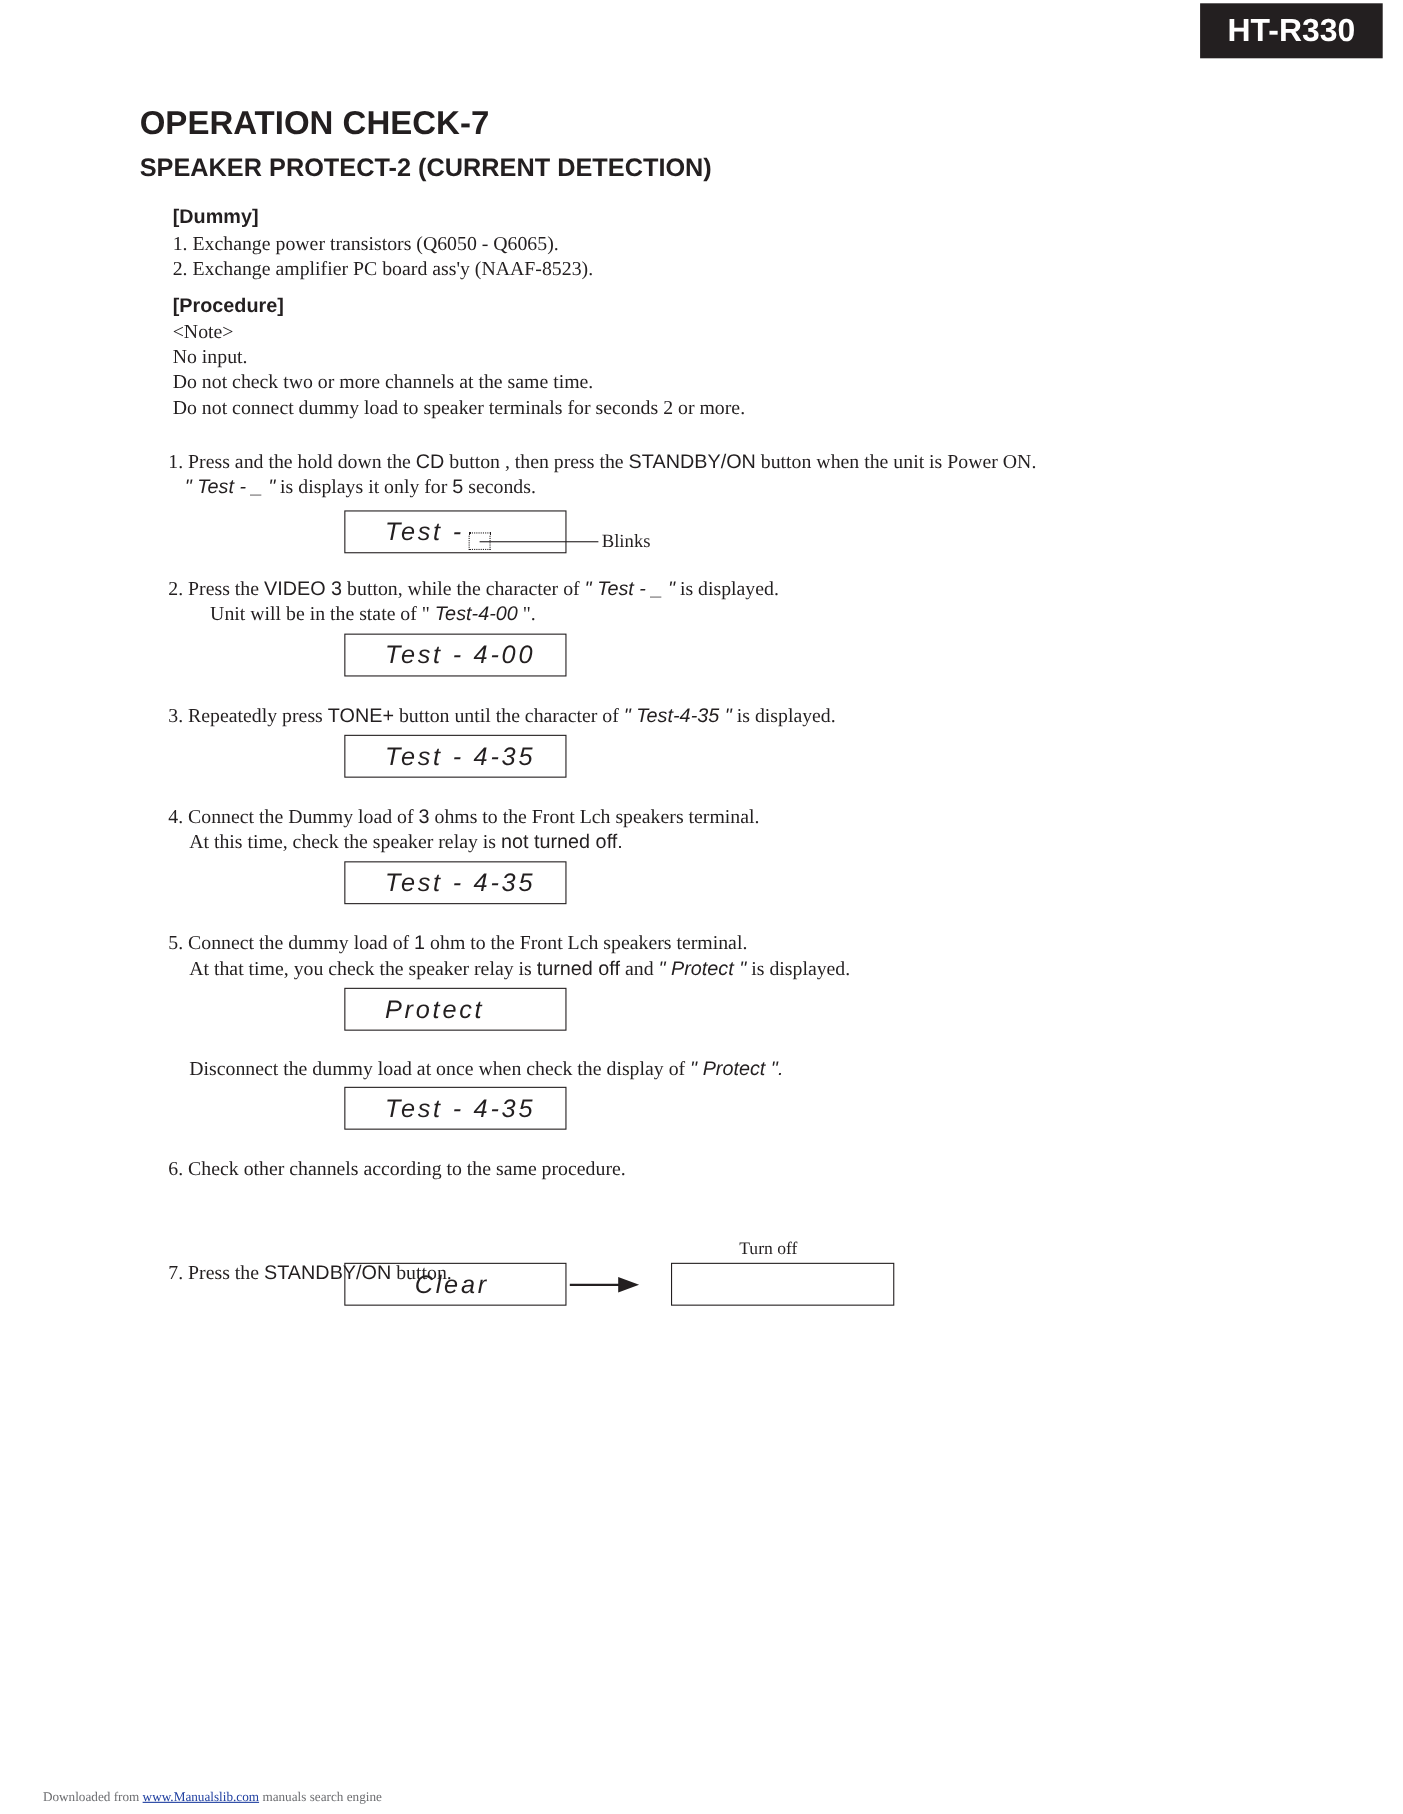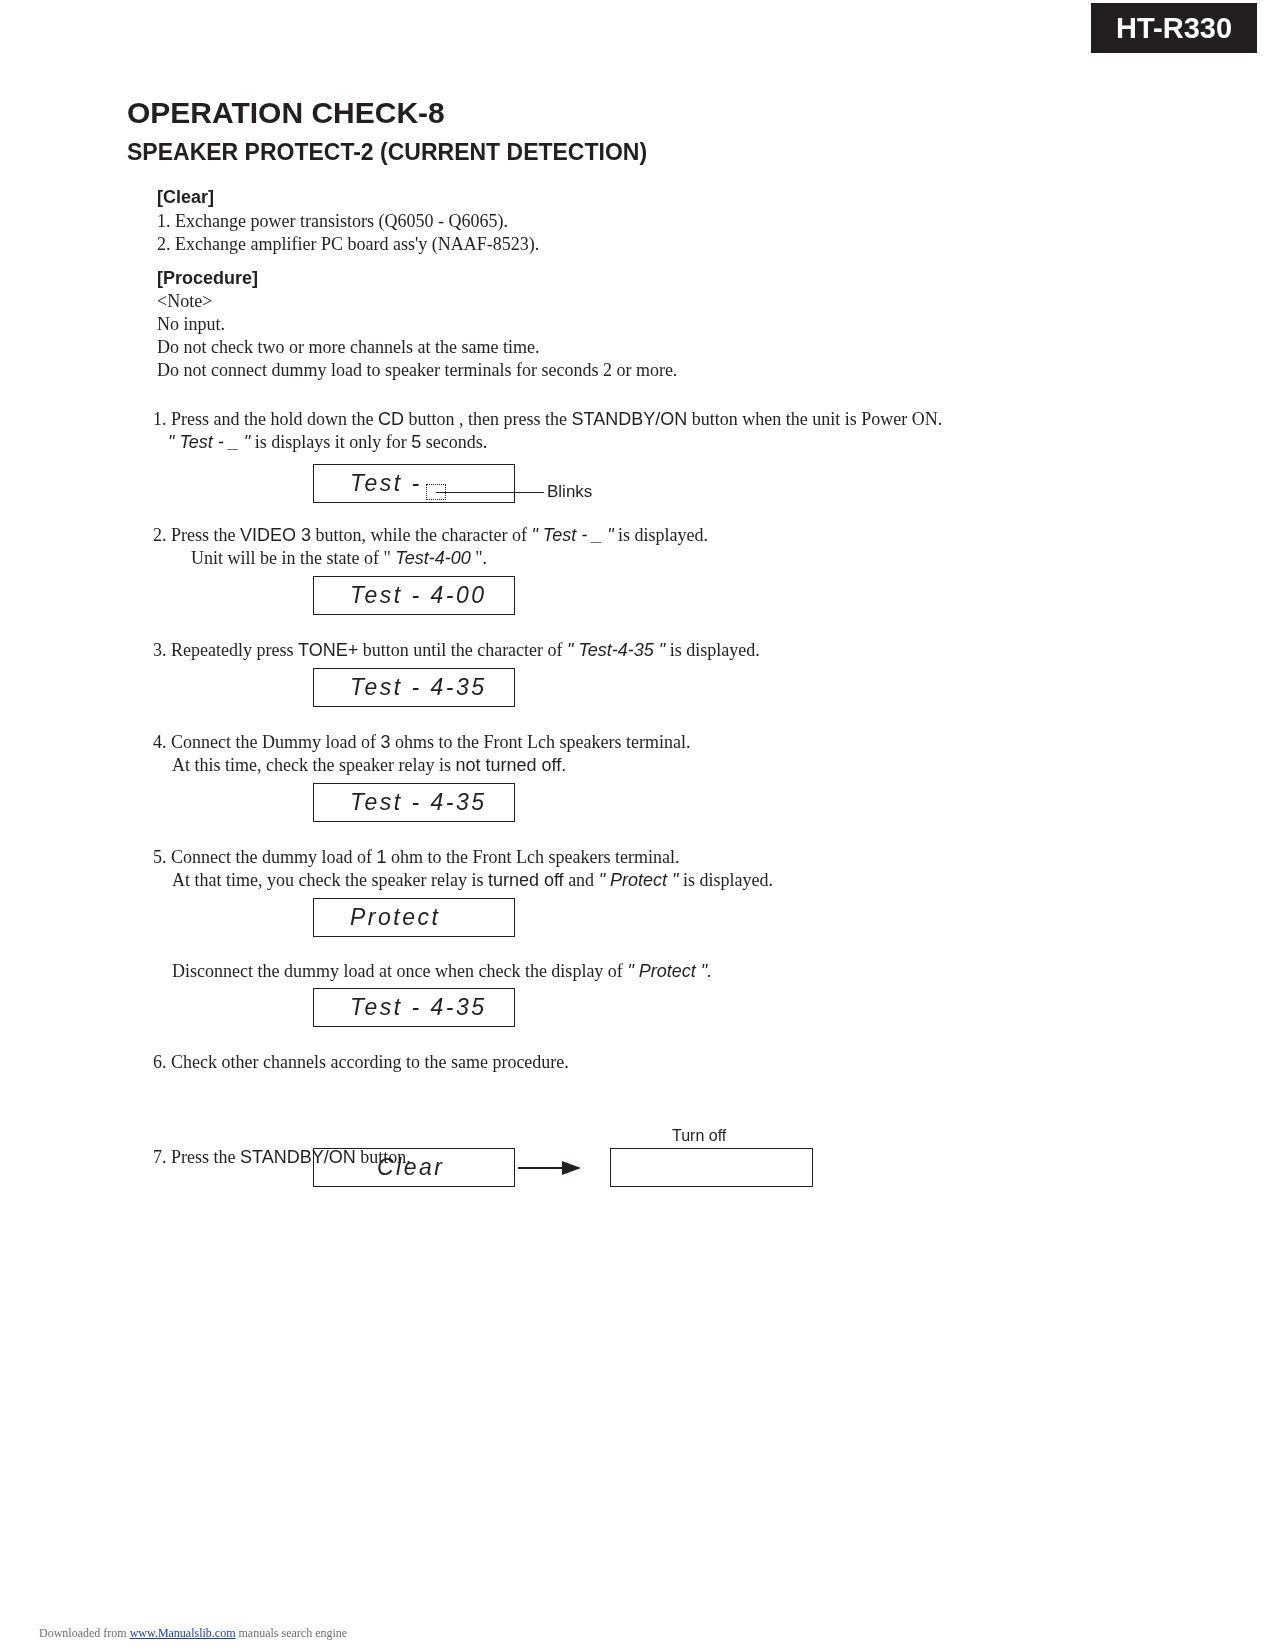--- a/index.html
+++ b/index.html
@@ -10,33 +10,33 @@
            font-family: "Liberation Sans", sans-serif; font-weight: bold; font-size: 29px; line-height: 50px; text-align: center; }
   .title { font-family: "Liberation Sans", sans-serif; font-weight: bold; font-size: 30px; }
   .subtitle { font-family: "Liberation Sans", sans-serif; font-weight: bold; font-size: 23px; }
   .label { font-family: "Liberation Sans", sans-serif; font-weight: bold; font-size: 18px; }
   .key { font-family: "Liberation Sans", sans-serif; font-size: 18px; }
   .ital { font-family: "Liberation Sans", sans-serif; font-style: italic; font-size: 18px; }
   .lcd { position: absolute; border: 1.5px solid #231f20; box-sizing: border-box; width: 202px; height: 39px; }
   .lcd-text { position: absolute; top: 5px; font-family: "Liberation Sans", sans-serif; font-style: italic; font-size: 23px; letter-spacing: 2.5px; }
   .blink-box { position: absolute; border: 1.5px dotted #231f20; width: 20px; height: 16px; box-sizing: border-box; }
   .leader { position: absolute; height: 1.2px; background: #231f20; }
-  .note-small { font-family: Liberation Sans, sans-serif; font-size: 17px; }
+  .note-small { font-family: Liberation Serif, serif; font-size: 17px; }
   .footer { font-family: Liberation Serif, serif; font-size: 12px; color: #6d6e71; margin-left: 32px; }
   .footer a { color: #1f3fa0; text-decoration: underline; }
 </style>
 </head>
 <body>
 
 <div class="badge">HT-R330</div>
 
-<div class="abs title" style="left:127px; top:96px;">OPERATION CHECK-8</div>
+<div class="abs title" style="left:127px; top:96px;">OPERATION CHECK-7</div>
 <div class="abs subtitle" style="left:127px; top:139px;">SPEAKER PROTECT-2 (CURRENT DETECTION)</div>
 
-<div class="abs label" style="left:157px; top:187px;">[Clear]</div>
+<div class="abs label" style="left:157px; top:187px;">[Dummy]</div>
 <div class="abs serif" style="left:157px; top:211px;">1. Exchange power transistors (Q6050 - Q6065).</div>
 <div class="abs serif" style="left:157px; top:234px;">2. Exchange amplifier PC board ass'y (NAAF-8523).</div>
 
 <div class="abs label" style="left:157px; top:268px;">[Procedure]</div>
 <div class="abs serif" style="left:157px; top:291px;">&lt;Note&gt;</div>
 <div class="abs serif" style="left:157px; top:314px;">No input.</div>
 <div class="abs serif" style="left:157px; top:337px;">Do not check two or more channels at the same time.</div>
 <div class="abs serif" style="left:157px; top:360px;">Do not connect dummy load to speaker terminals for seconds 2 or more.</div>
 
 <div class="abs serif" style="left:153px; top:409px;">

